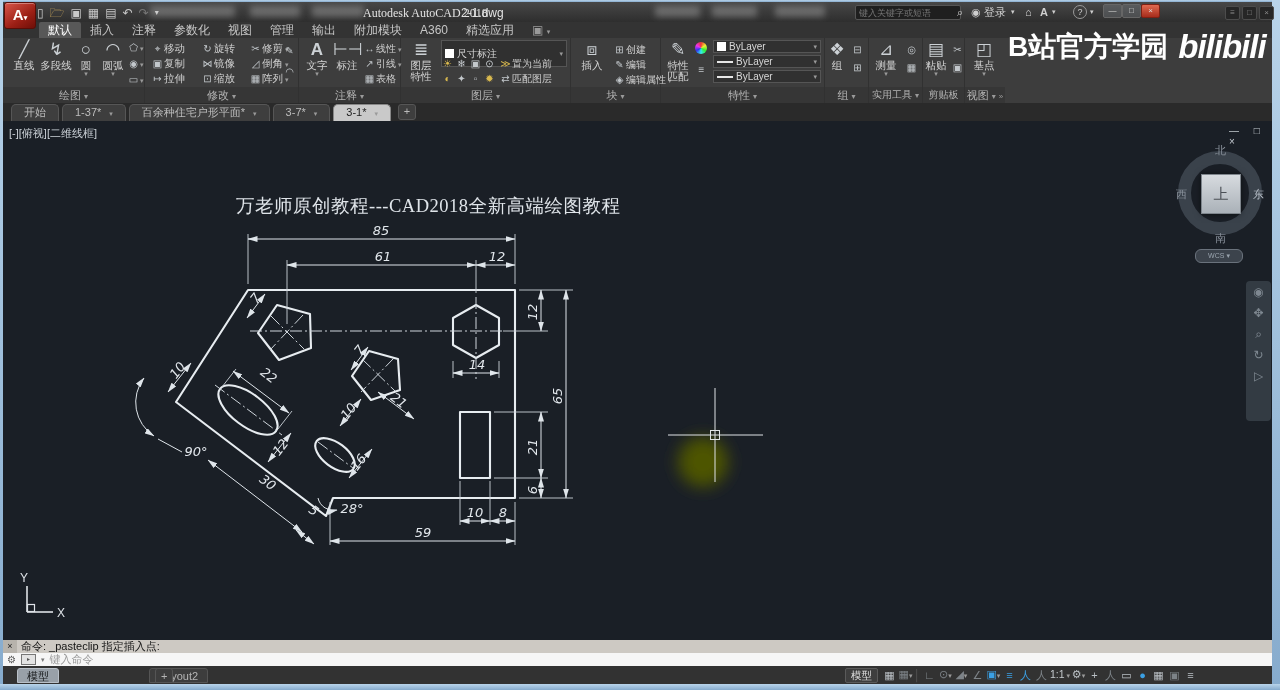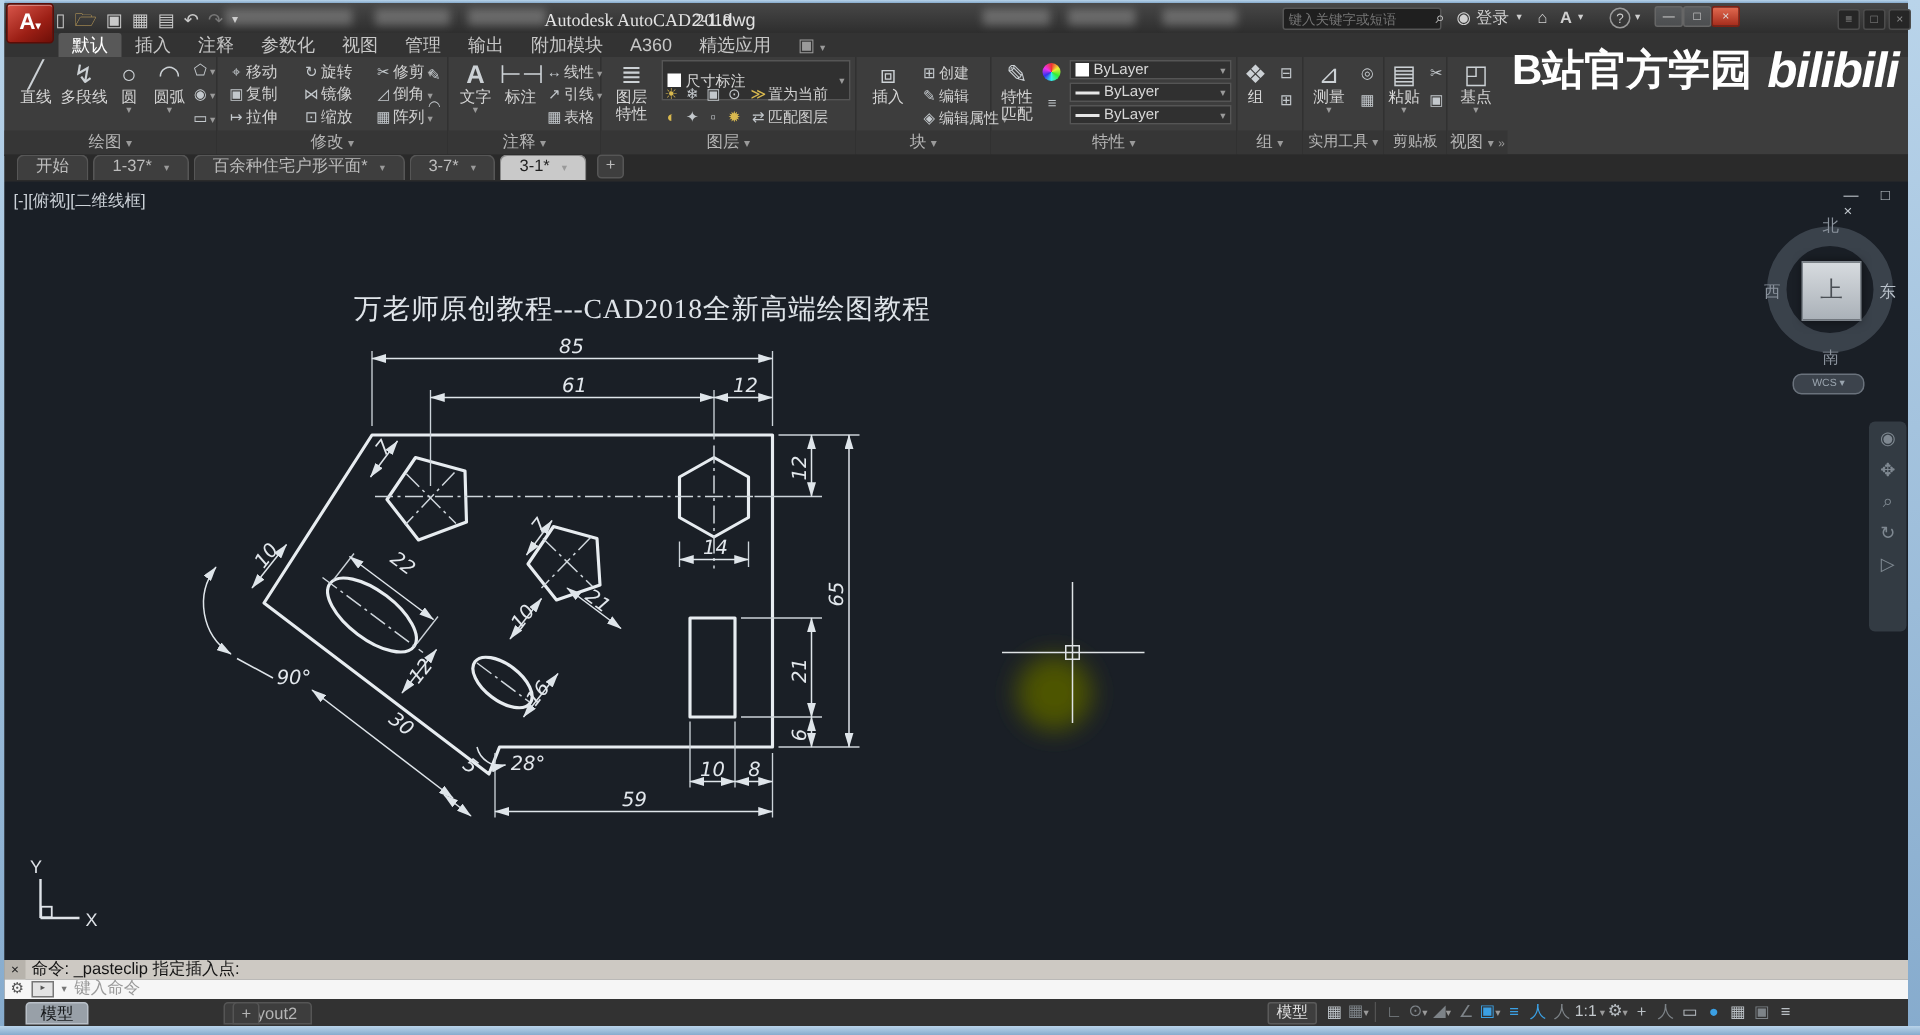--- a/index.html
+++ b/index.html
@@ -50,21 +50,21 @@
   .swatch{display:inline-block;width:9px;height:9px;background:#fff;}
   .lineswatch{display:inline-block;width:16px;height:2px;background:#e6e6e6;}
   .colorwheel{display:inline-block;width:12px;height:12px;border-radius:50%;
     background:conic-gradient(#e33,#ee3,#3e3,#3ee,#33e,#e3e,#e33);}
   
   #watermark{left:1008px;top:28px;z-index:60;color:#fff;display:flex;gap:10px;}
   #watermark .wm-text{font-size:28px;font-weight:bold;}
   #watermark .wm-logo{font-size:33px;font-weight:900;letter-spacing:-1px;font-style:italic;}
   
   #filetabs{left:3px;top:103px;width:1269px;height:18px;background:#2a2a2a;display:flex;
-    padding-left:8px;box-sizing:border-box;align-items:flex-start;}
+    padding-left:8px;box-sizing:border-box;align-items:center;}
   .ftab{height:16px;padding:0 12px;margin-right:3px;background:#3e3e3e;border:1px solid #565656;border-bottom:none;
     color:#bdbdbd;font-size:11px;line-height:15px;border-radius:5px 5px 0 0;white-space:nowrap;}
   .ftab.active{background:#c9c9c9;color:#1e1e1e;border-color:#888;}
   .ftab .scaret{margin-left:8px;}
   #ftab-add{height:14px;width:16px;margin:0 0 1px 4px;color:#bbb;background:#3e3e3e;border:1px solid #565656;
     border-radius:3px;text-align:center;line-height:13px;font-size:11px;}
   
   #canvas{left:3px;top:121px;width:1269px;height:519px;background:#1a1f26;}
   #vp-label{left:6px;top:5px;color:#ccd2d8;font-size:11px;}
   #dwg-winbtns{left:1226px;top:4px;color:#c3c9cf;font-size:10px;letter-spacing:6px;}

